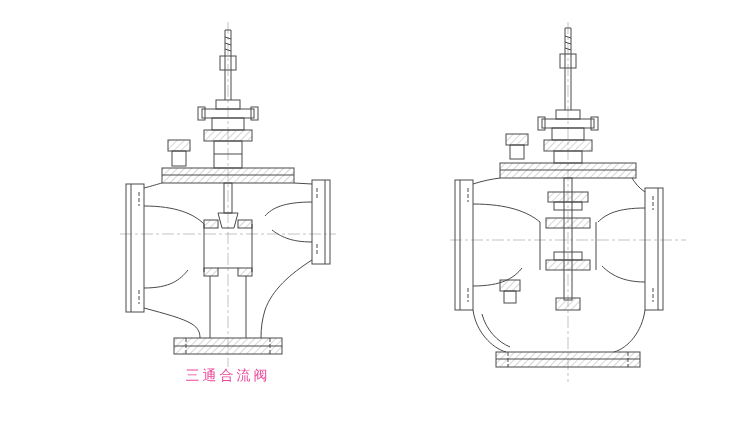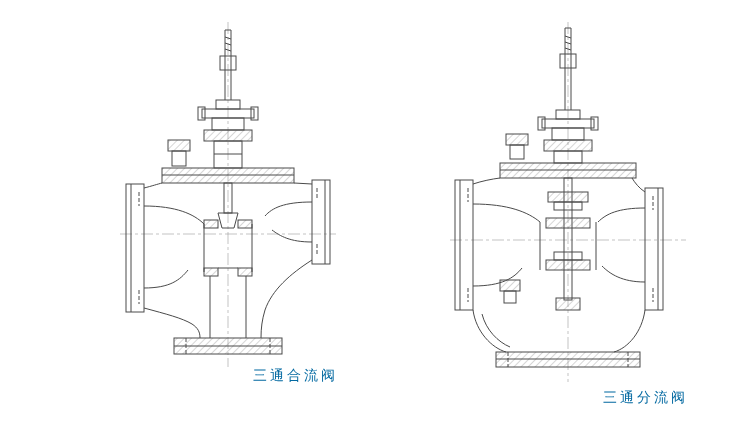--- a/index.html
+++ b/index.html
@@ -20,22 +20,22 @@
     margin: 0;
     padding: 0;
   }
   .valve-figure svg { display: block; }
   #fig-left  { left: 118px; top: 22px; }
   #fig-right { left: 448px; top: 22px; }
   .caption {
     position: absolute;
     font-size: 14px;
     letter-spacing: 3px;
-    color: #0369a1;
-    text-align: right;
+    color: #ec4899;
+    text-align: center;
     white-space: nowrap;
   }
   #caption-left  { left: 118px; top: 367px; width: 220px; }
   #caption-right { left: 448px; top: 389px; width: 240px; }
 </style>
 </head>
 <body>
 
 <div class="stage">
 
@@ -225,15 +225,14 @@
           <line x1="48" y1="337" x2="192" y2="337"></line>
           <line x1="60" y1="330" x2="60" y2="345" stroke-dasharray="4 2"></line>
           <line x1="180" y1="330" x2="180" y2="345" stroke-dasharray="4 2"></line>
         </g>
       </g>
     </svg>
   </figure>
 
   <div class="caption" id="caption-left">三通合流阀</div>
 
-  <div class="caption" id="caption-right">三通分流阀</div>
 
 </div>
 
 </body></html>

